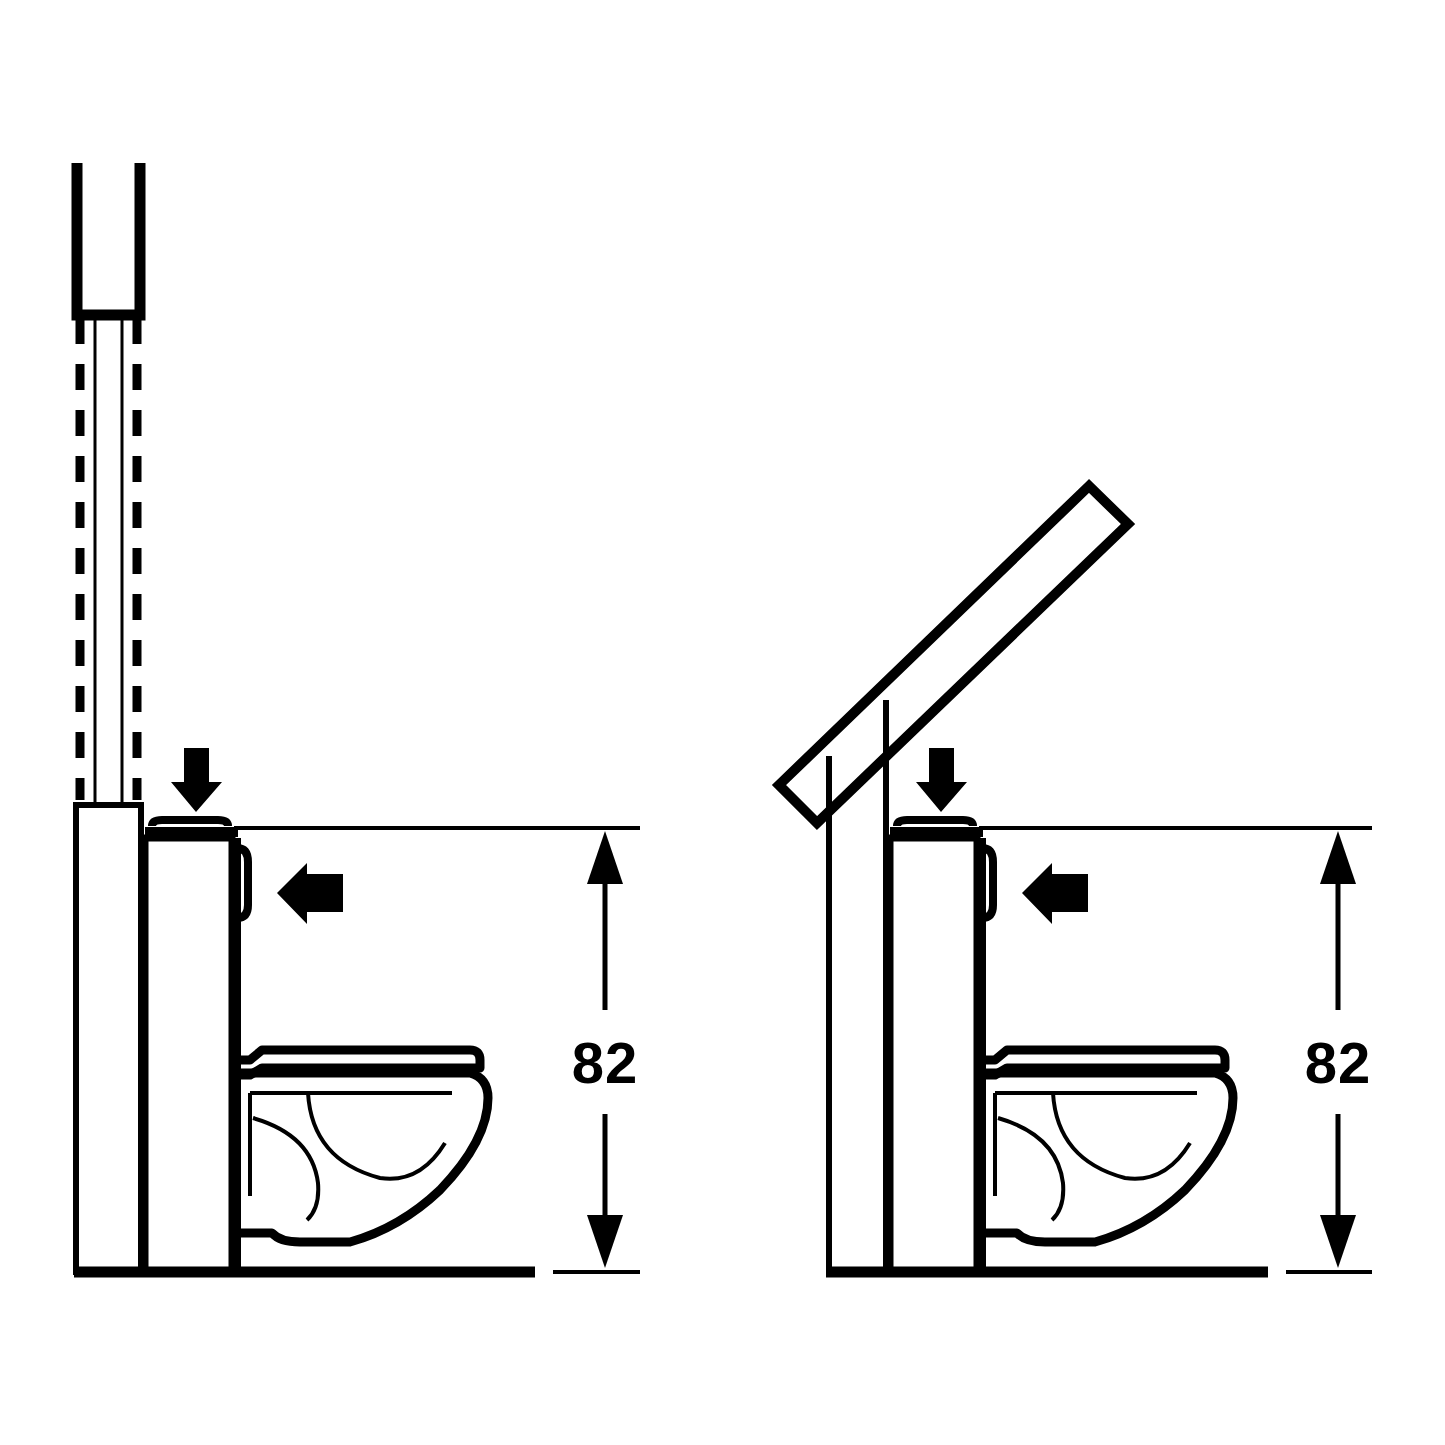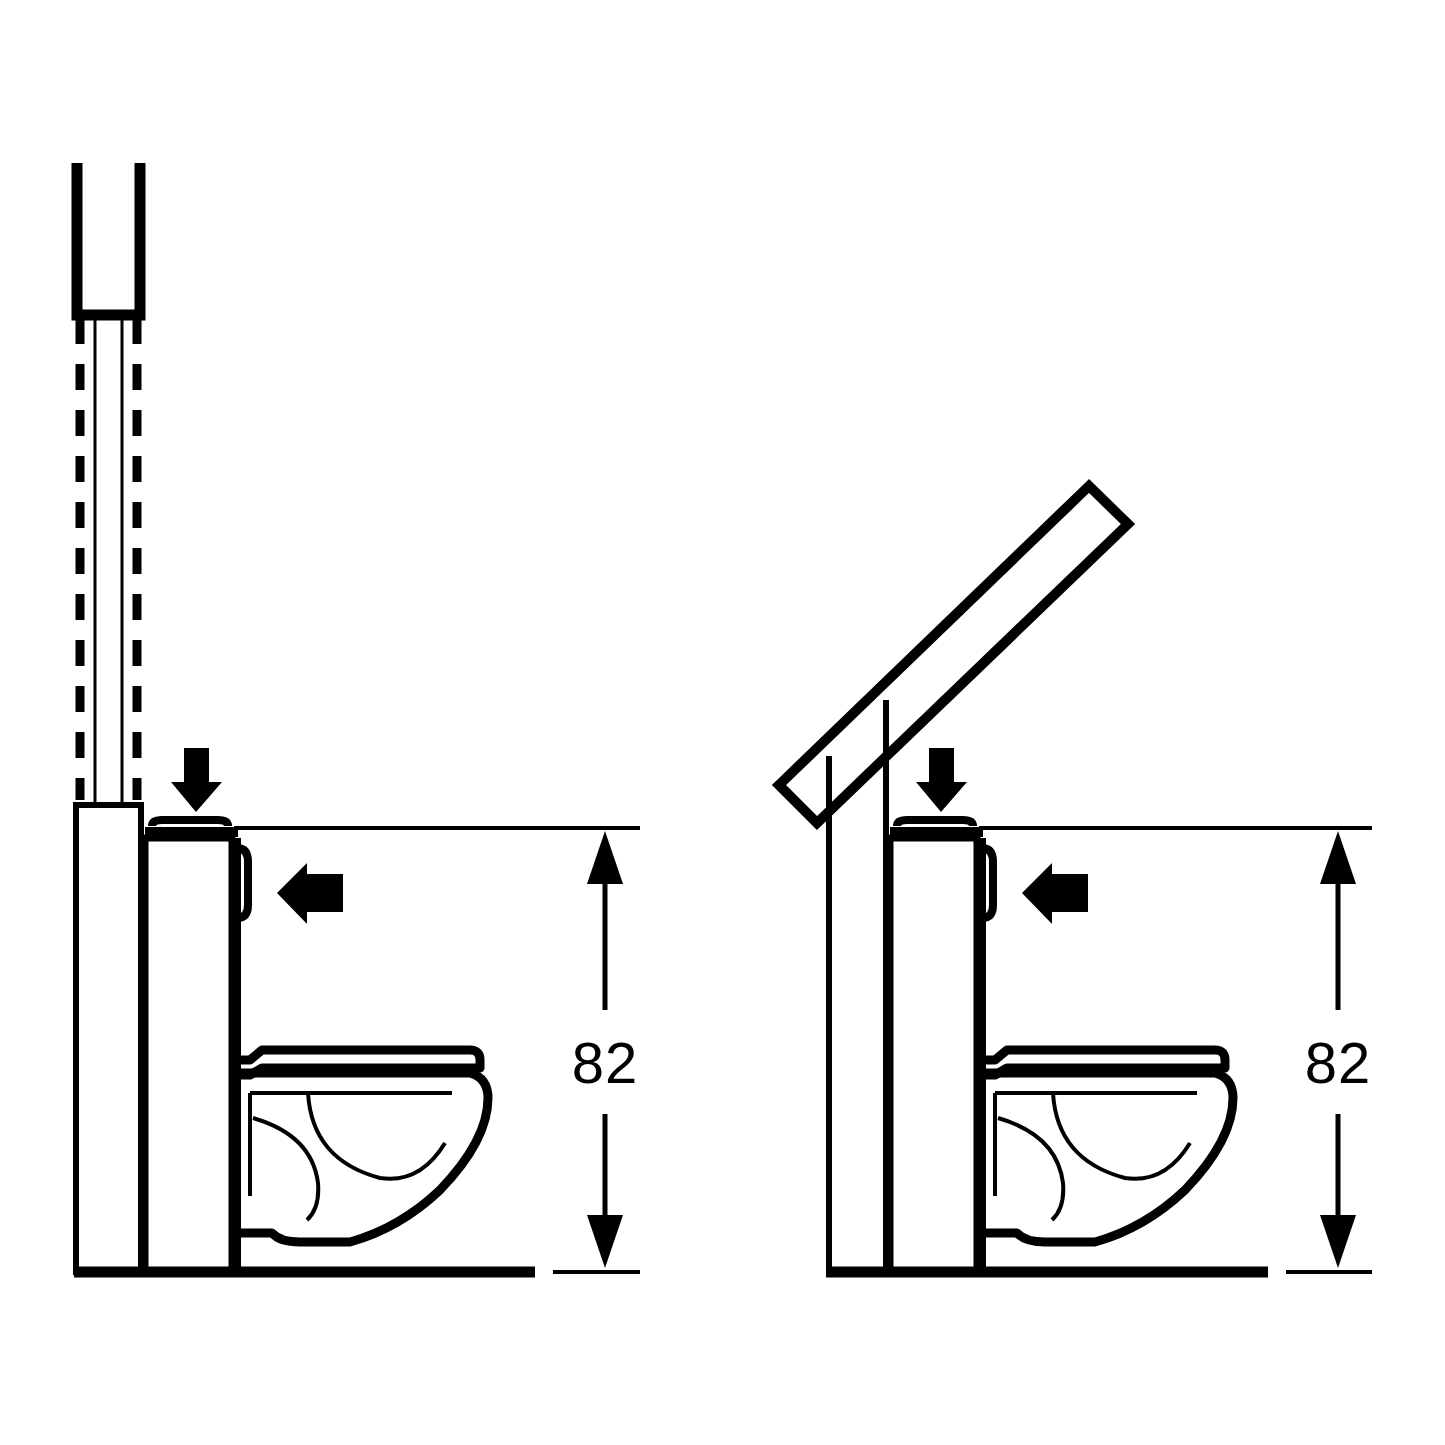--- a/index.html
+++ b/index.html
@@ -12,20 +12,21 @@
     width: 1445px;
     height: 1445px;
     font-family: "Liberation Sans", sans-serif;
     overflow: hidden;
   }
   #stage {
     position: relative;
     width: 1445px;
     height: 1066px;
     background: #ffffff;
+    font-weight: bold;
   }
   svg.drawing {
     position: absolute;
     top: 0;
     left: 0;
     width: 1445px;
     height: 1445px;
     display: block;
   }
   text.dim-label {

